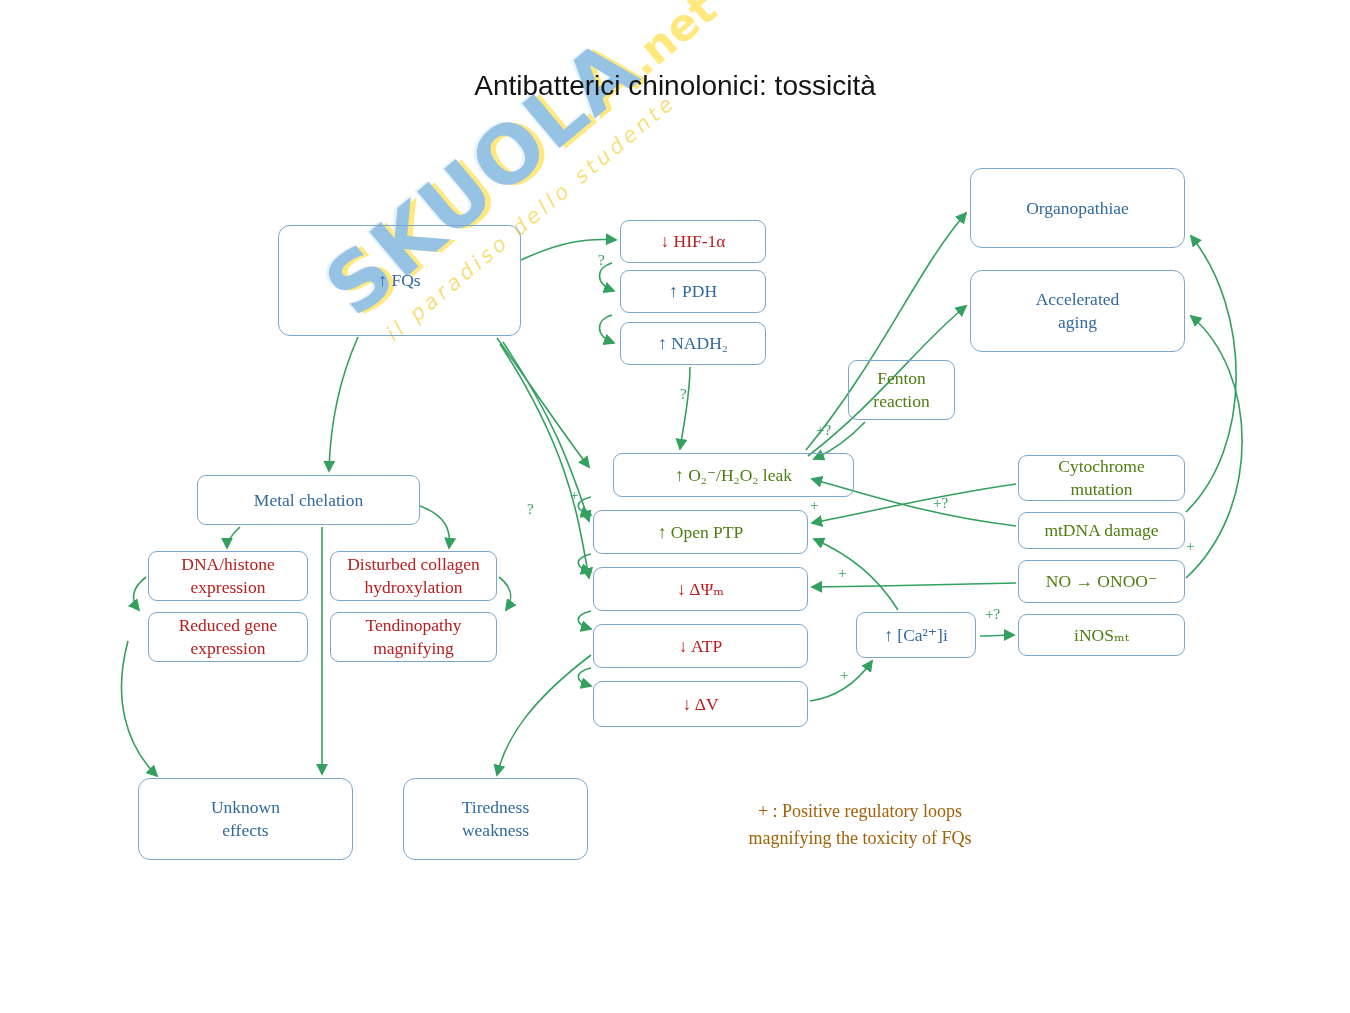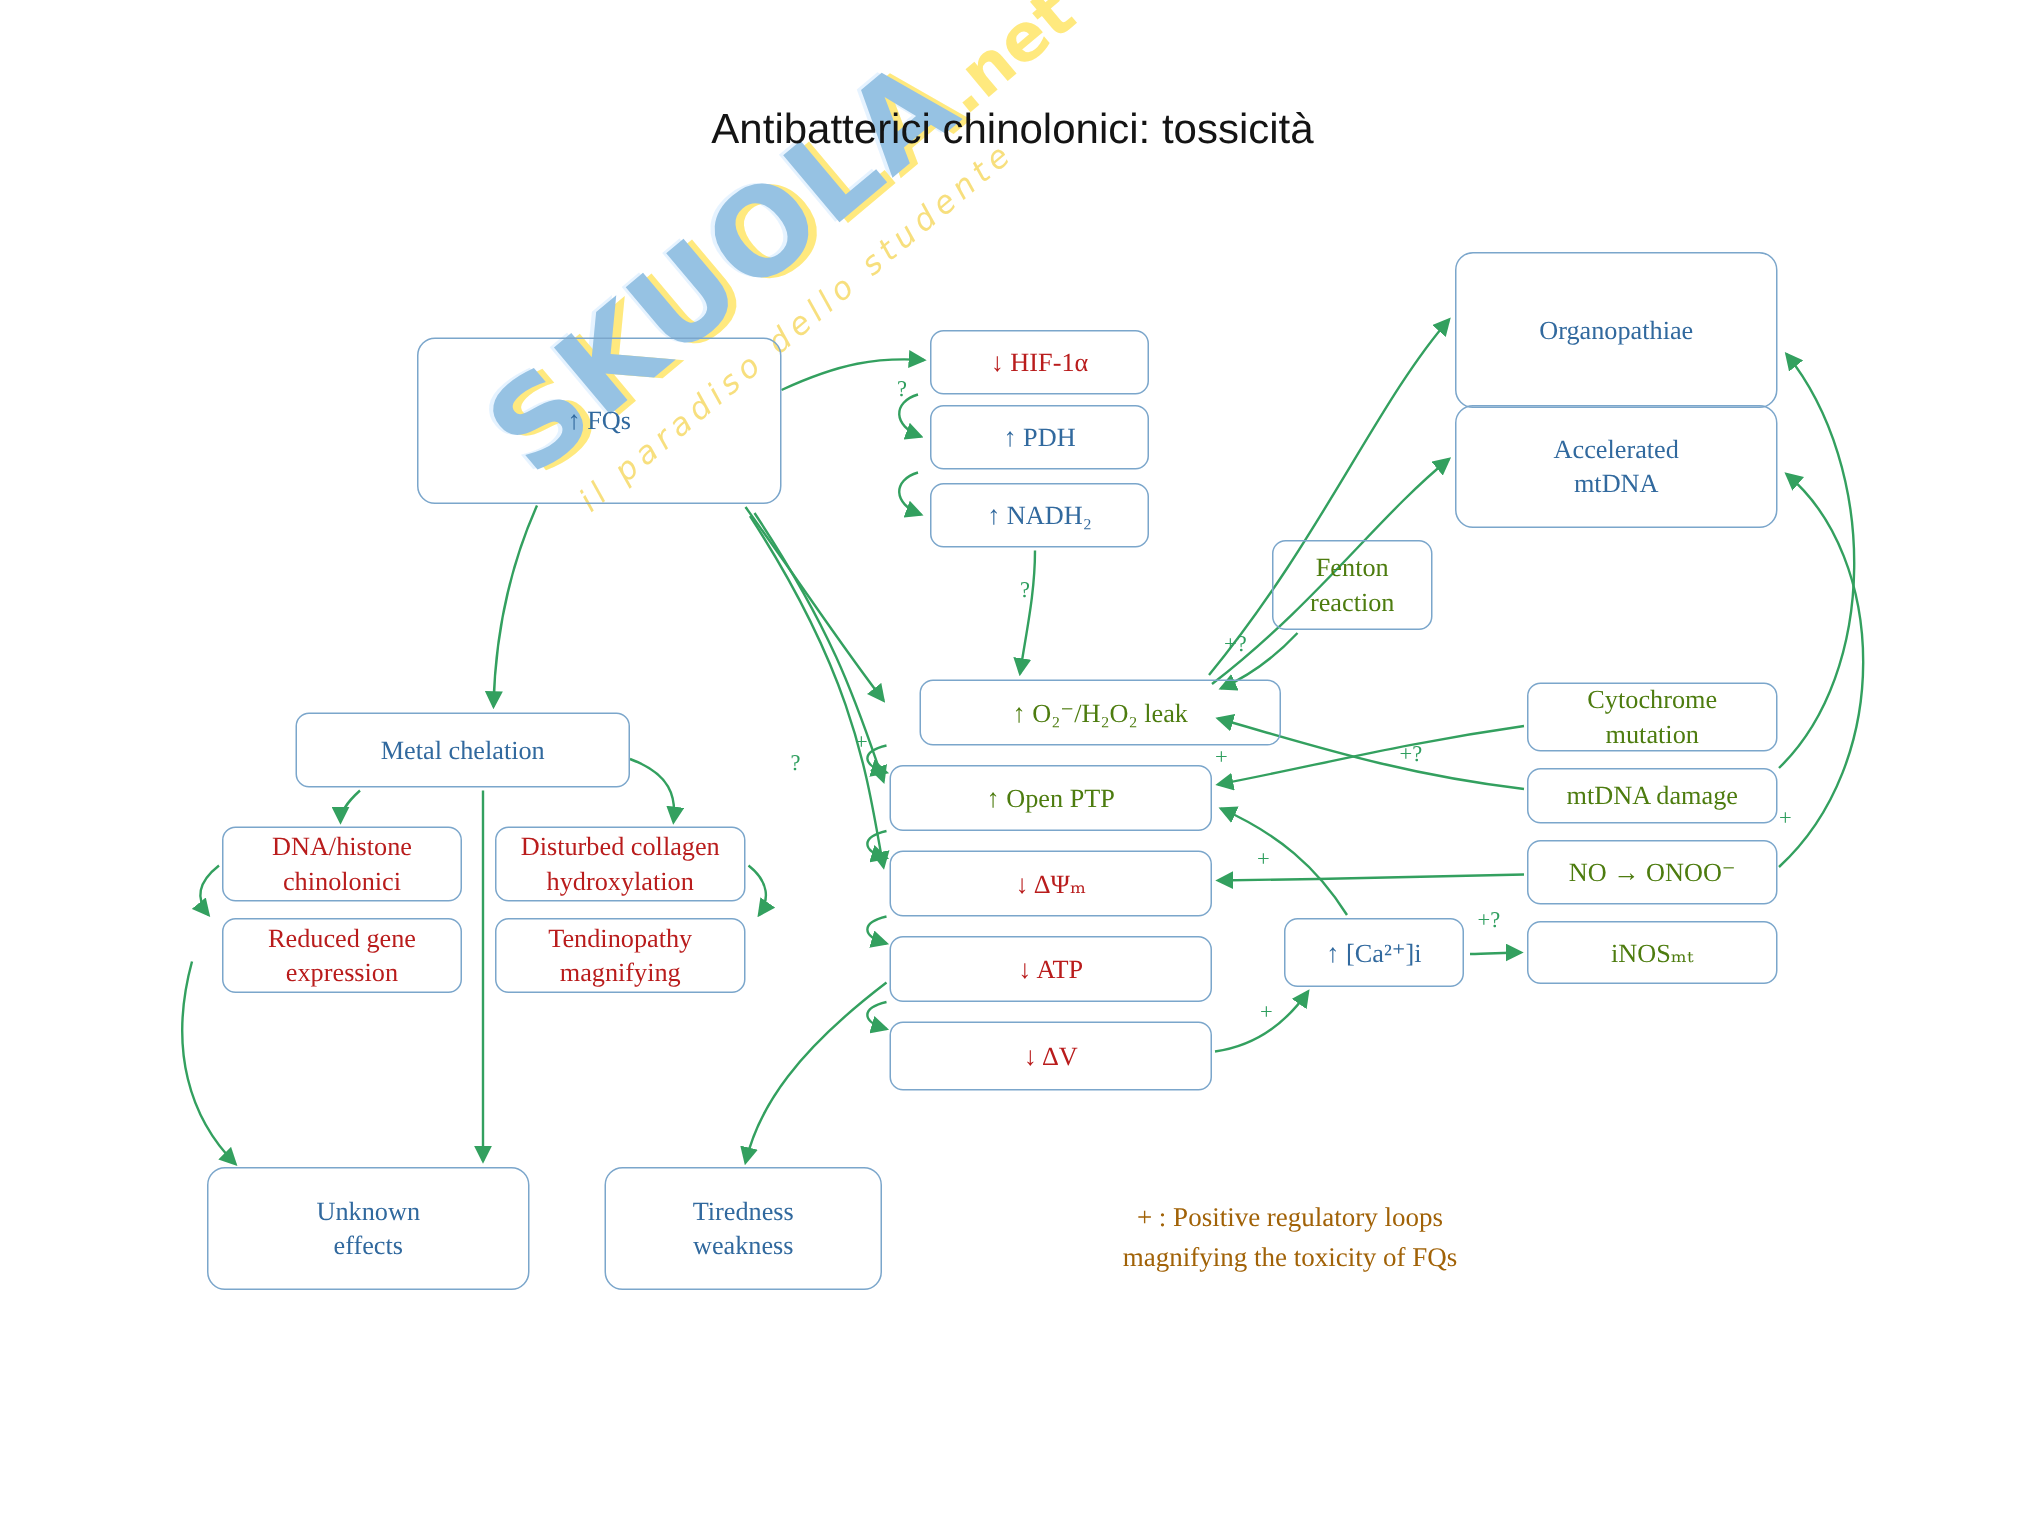--- a/index.html
+++ b/index.html
@@ -89,33 +89,33 @@
       <path d="M128,641 C112,700 127,746 157,776" marker-end="url(#ah)"></path>
       <path d="M499,577 C513,588 513,600 506,610" marker-end="url(#ah)"></path>
       <path d="M322,527 L322,774" marker-end="url(#ah)"></path>
     </g>
   </svg>
 
   <div class="node c-blue big" style="left:278px;top:225px;width:243px;height:111px">↑ FQs</div>
   <div class="node c-red" style="left:620px;top:220px;width:146px;height:43px">↓ HIF-1α</div>
   <div class="node c-blue" style="left:620px;top:270px;width:146px;height:43px">↑ PDH</div>
   <div class="node c-blue" style="left:620px;top:322px;width:146px;height:43px">↑ NADH₂</div>
-  <div class="node c-blue big" style="left:970px;top:168px;width:215px;height:104px">Organopathiae</div>
+  <div class="node c-blue big" style="left:970px;top:168px;width:215px;height:80px">Organopathiae</div>
   <div class="node c-blue big" style="left:970px;top:270px;width:215px;height:82px">Accelerated
-mtDNA</div>
+aging</div>
   <div class="node c-green" style="left:848px;top:360px;width:107px;height:60px">Fenton
 reaction</div>
   <div class="node c-green" style="left:613px;top:453px;width:241px;height:44px">↑ O₂⁻/H₂O₂ leak</div>
   <div class="node c-green" style="left:593px;top:510px;width:215px;height:44px">↑ Open PTP</div>
   <div class="node c-red" style="left:593px;top:567px;width:215px;height:44px">↓ ΔΨₘ</div>
   <div class="node c-red" style="left:593px;top:624px;width:215px;height:44px">↓ ATP</div>
   <div class="node c-red" style="left:593px;top:681px;width:215px;height:46px">↓ ΔV</div>
   <div class="node c-blue" style="left:197px;top:475px;width:223px;height:50px">Metal chelation</div>
   <div class="node c-red" style="left:148px;top:551px;width:160px;height:50px">DNA/histone
-chinolonici</div>
+expression</div>
   <div class="node c-red" style="left:330px;top:551px;width:167px;height:50px">Disturbed collagen
 hydroxylation</div>
   <div class="node c-red" style="left:148px;top:612px;width:160px;height:50px">Reduced gene
 expression</div>
   <div class="node c-red" style="left:330px;top:612px;width:167px;height:50px">Tendinopathy
 magnifying</div>
   <div class="node c-blue big" style="left:138px;top:778px;width:215px;height:82px">Unknown
 effects</div>
   <div class="node c-blue big" style="left:403px;top:778px;width:185px;height:82px">Tiredness
 weakness</div>

